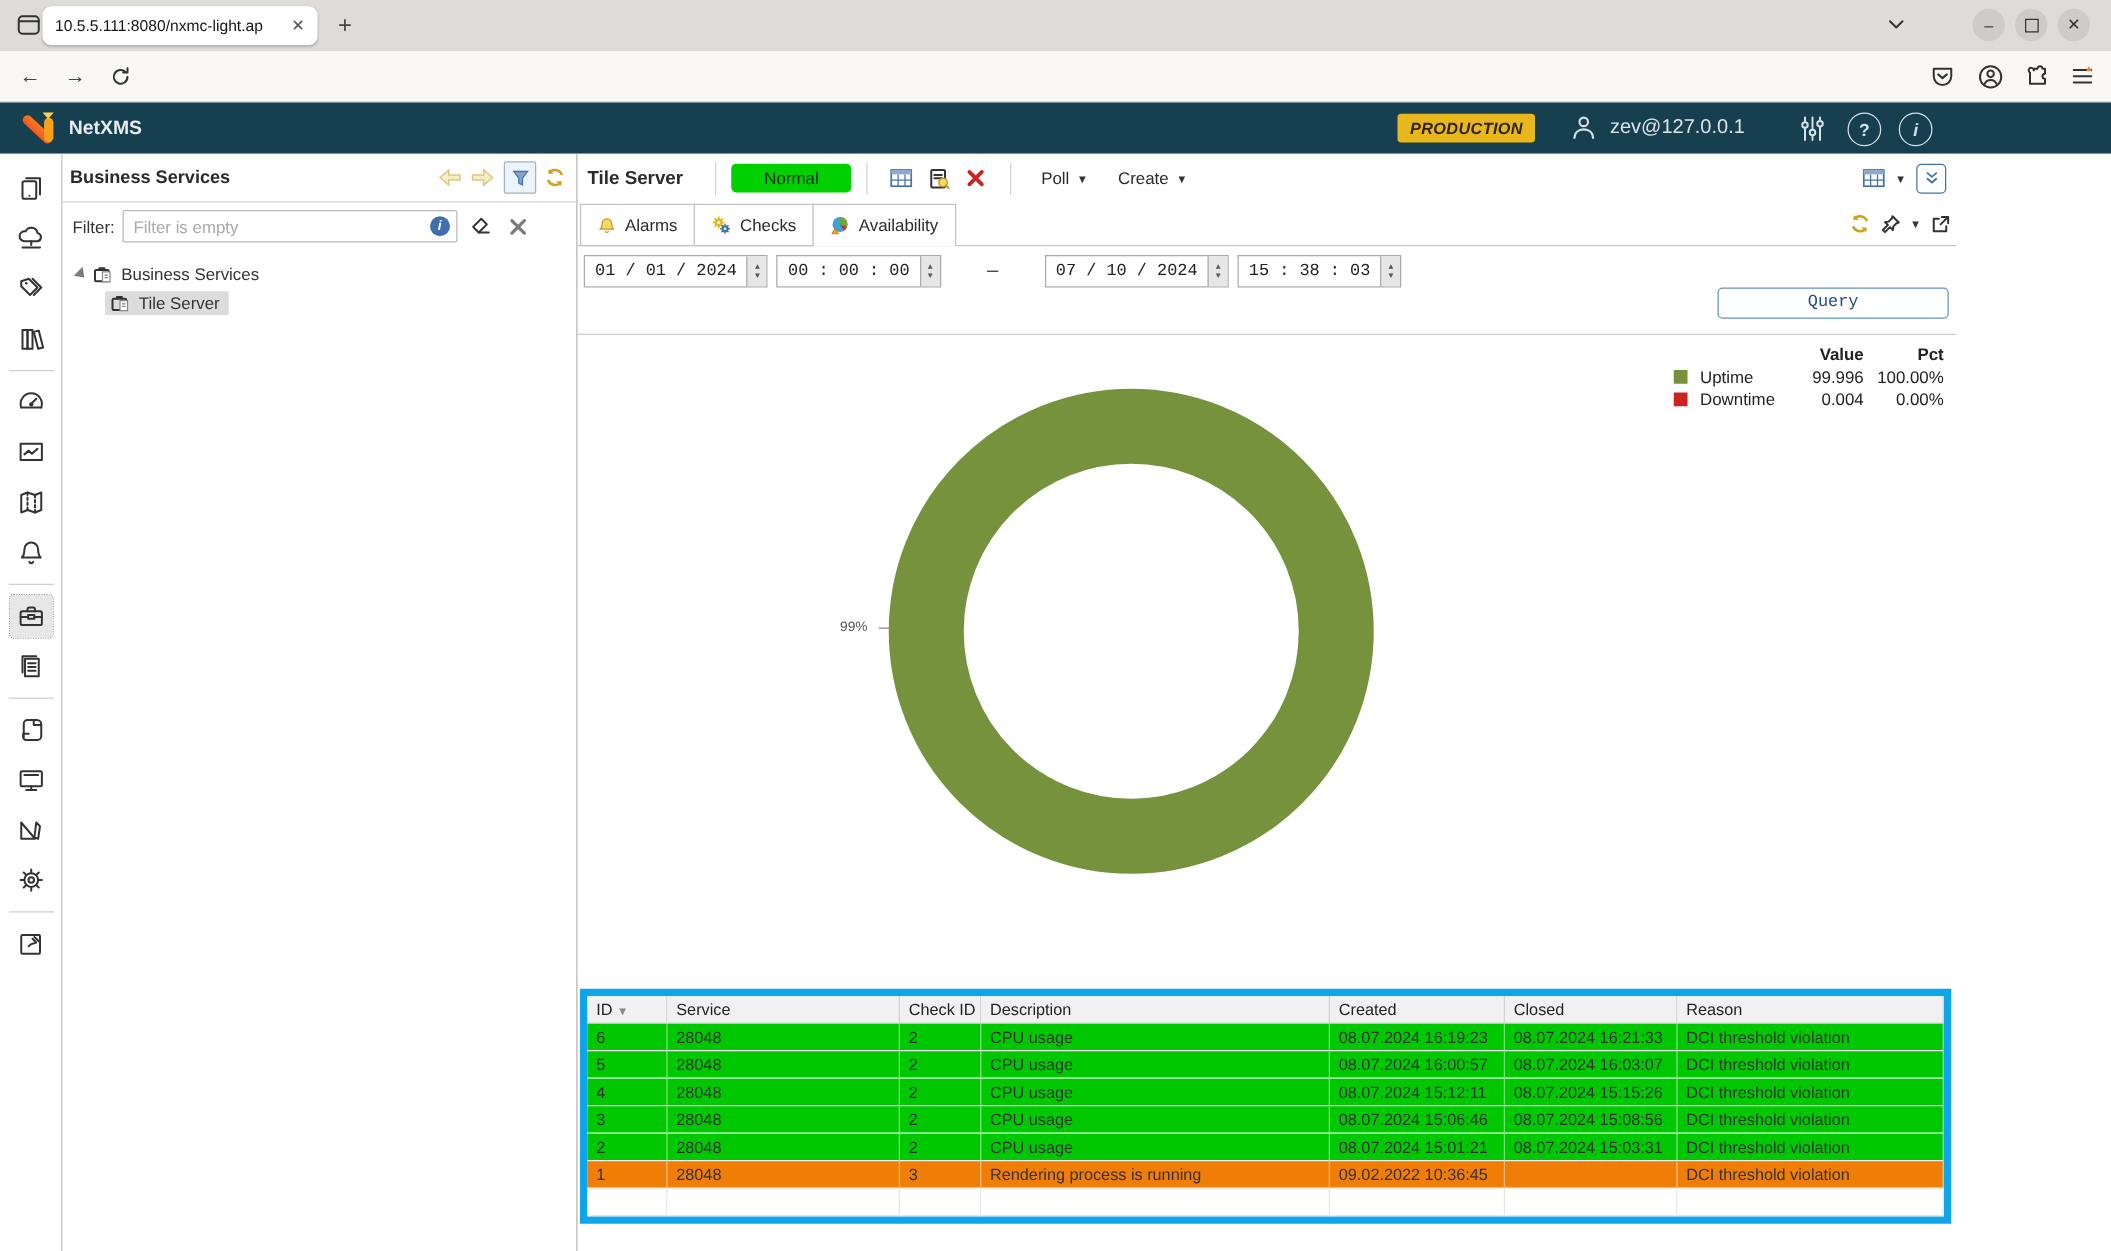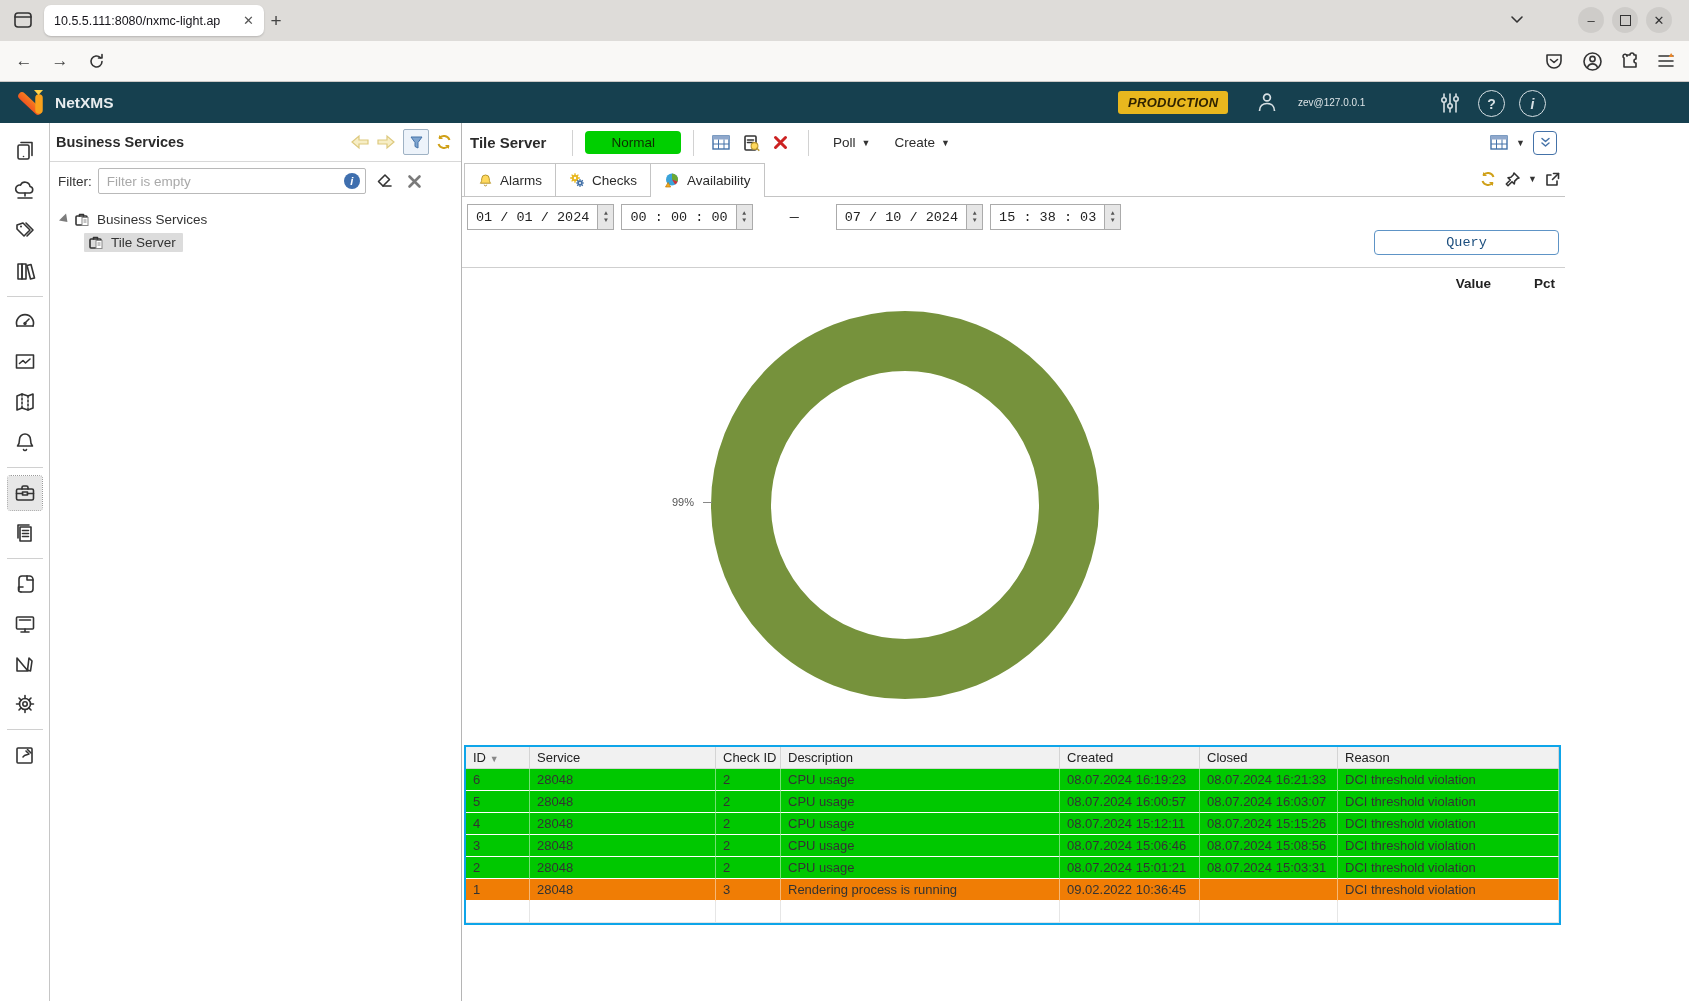--- a/index.html
+++ b/index.html
@@ -5,21 +5,21 @@
   html,body{margin:0;padding:0;background:#fff;}
   body{width:1689px;height:1001px;position:relative;overflow:hidden;
        font-family:"Liberation Sans","DejaVu Sans",sans-serif;color:#333;font-size:13px;}
   .abs{position:absolute;}
   svg{display:block;}
   .oi{stroke:#333;fill:none;stroke-width:1.6;stroke-linecap:round;stroke-linejoin:round;}
 
   
   .tabbar{position:absolute;top:0;left:0;right:0;height:41px;background:#dedcd9;}
   .ffview{position:absolute;left:12px;top:9px;width:22px;height:22px;}
-  .btab{position:absolute;left:44px;top:5px;width:220px;height:31px;background:#fff;border-radius:7px;
+  .btab{position:absolute;left:34px;top:5px;width:220px;height:31px;background:#fff;border-radius:7px;
         box-shadow:0 1px 2px rgba(0,0,0,.18);display:flex;align-items:center;padding:0 10px;box-sizing:border-box;}
   .btab .t{flex:1;font-size:12.5px;color:#15141a;white-space:nowrap;overflow:hidden;}
   .tabclose{color:#555;font-size:13px;margin-left:6px;cursor:default;}
   .newtab{position:absolute;left:262px;top:7px;width:28px;height:28px;font-size:19px;color:#444;
           display:flex;align-items:center;justify-content:center;}
   .tabchev{position:absolute;left:1508px;top:10px;}
   .winbtn{position:absolute;top:7px;width:26px;height:26px;border-radius:50%;background:rgba(0,0,0,.07);
           display:flex;align-items:center;justify-content:center;color:#333;font-size:13px;}
   .wmin{left:1578px}.wmax{left:1612px}.wclose{left:1646px}
   .sq{width:9px;height:9px;border:1.4px solid #333;}
@@ -31,21 +31,21 @@
           display:flex;align-items:center;padding:0 10px;box-sizing:border-box;}
   .urltext{margin-left:8px;font-size:13.5px;color:#15141a;flex:1;}
   .urltext .dim{color:#80807d;}
   .tbicon{position:absolute;top:10px;width:22px;height:22px;}
 
   
   .appheader{position:absolute;top:82px;left:0;right:0;height:41px;background:#16404f;display:flex;align-items:center;}
   .brand{color:#e8ecee;font-weight:bold;font-size:15.5px;margin-left:8px;}
   .prodbadge{position:absolute;left:1118px;top:9px;height:23px;padding:0 10px;background:#e8b71e;border-radius:3px;
              color:#302300;font-weight:bold;font-size:13px;display:flex;align-items:center;letter-spacing:.3px;font-style:italic;}
-  .huser{position:absolute;left:1255px;top:8px;display:flex;align-items:center;color:#dde4e7;font-size:10px;gap:19px;}
+  .huser{position:absolute;left:1255px;top:8px;display:flex;align-items:center;color:#dde4e7;font-size:16px;gap:9px;}
   .hcirc{position:absolute;top:8px;width:25px;height:25px;border:1.6px solid #d7e0e4;border-radius:50%;
          color:#d7e0e4;display:flex;align-items:center;justify-content:center;font-size:14px;font-weight:bold;}
 
   
   .workspace{position:absolute;top:123px;left:0;right:0;bottom:0;background:#fff;}
   .iconbar{position:absolute;top:0;left:0;bottom:0;width:50px;border-right:1px solid #c6c6c6;
            display:flex;flex-direction:column;align-items:center;padding-top:8px;box-sizing:border-box;}
   .ibitem{width:34px;height:34px;margin:3px 0;display:flex;align-items:center;justify-content:center;border-radius:3px;}
   .ibitem.sel{background:#e7e7e7;outline:1px dotted #9a9a9a;}
   .ibdiv{width:36px;height:1px;background:#d0d0d0;margin:5px 0;}
@@ -111,21 +111,21 @@
   .donutlabel{position:absolute;left:210px;top:228px;font-size:11px;color:#555;}
   .donuttick{position:absolute;left:241px;top:234px;width:9px;height:1px;background:#888;}
   .legend{position:absolute;right:10px;top:6px;font-size:13.5px;color:#222;}
   .leghead,.legrow{display:grid;grid-template-columns:16px 76px 60px 64px;align-items:center;height:18px;}
   .leghead span{font-weight:bold;text-align:right;}
   .legrow .sw{width:11px;height:11px;display:inline-block;}
   .legrow .lname{padding-left:5px;}
   .legrow .lval,.legrow .lpct{text-align:right;}
 
   .dtable{border-collapse:separate;border-spacing:0;table-layout:fixed;width:1097px;margin-left:2px;
-          border:2px solid #0ea5e9;font-size:13px;}
+          border:6px solid #0ea5e9;font-size:13px;margin-top:46px;}
   .dtable th{background:#f1f1f1;font-weight:normal;text-align:left;color:#222;padding:3px 7px;height:15px;
              border-right:1px solid #d4d4d4;border-bottom:1px solid #d4d4d4;overflow:hidden;white-space:nowrap;}
   .dtable td{padding:2px 7px;height:17px;color:#333;border-right:1px solid rgba(255,255,255,.45);
              border-bottom:1px solid #fff;overflow:hidden;white-space:nowrap;}
   .dtable tr.closed td{background:#00c800;}
   .dtable tr.open td{background:#f07d05;}
   .dtable tr.emptyrow td{background:#fff;border-right:1px solid #e6e6e6;border-bottom:1px solid #e6e6e6;}
   .sort{color:#888;font-size:9px;}
 </style>
 </head>
@@ -577,20 +577,34 @@
         <circle cx="197" cy="197" r="164" fill="none" stroke="#76923c" stroke-width="60"></circle>
       </svg>
       <span class="donutlabel">99%</span>
       <span class="donuttick"></span>
       <div class="legend">
         <div class="leghead">
             <span></span>
             <span></span>
             <span>Value</span>
             <span>Pct</span>
+          </div>
+        <div>
+            <div class="legrow">
+              <span class="sw" style="background:#76923c"></span>
+              <span class="lname">Uptime</span>
+              <span class="lval">99.996</span>
+              <span class="lpct">100.00%</span>
+            </div>
+            <div class="legrow">
+              <span class="sw" style="background:#cc2222"></span>
+              <span class="lname">Downtime</span>
+              <span class="lval">0.004</span>
+              <span class="lpct">0.00%</span>
+            </div>
           </div>
       </div>
     </div>
 
     <table class="dtable">
       <colgroup>
           <col style="width:64px">
           <col style="width:186px">
           <col style="width:65px">
           <col style="width:279px">

